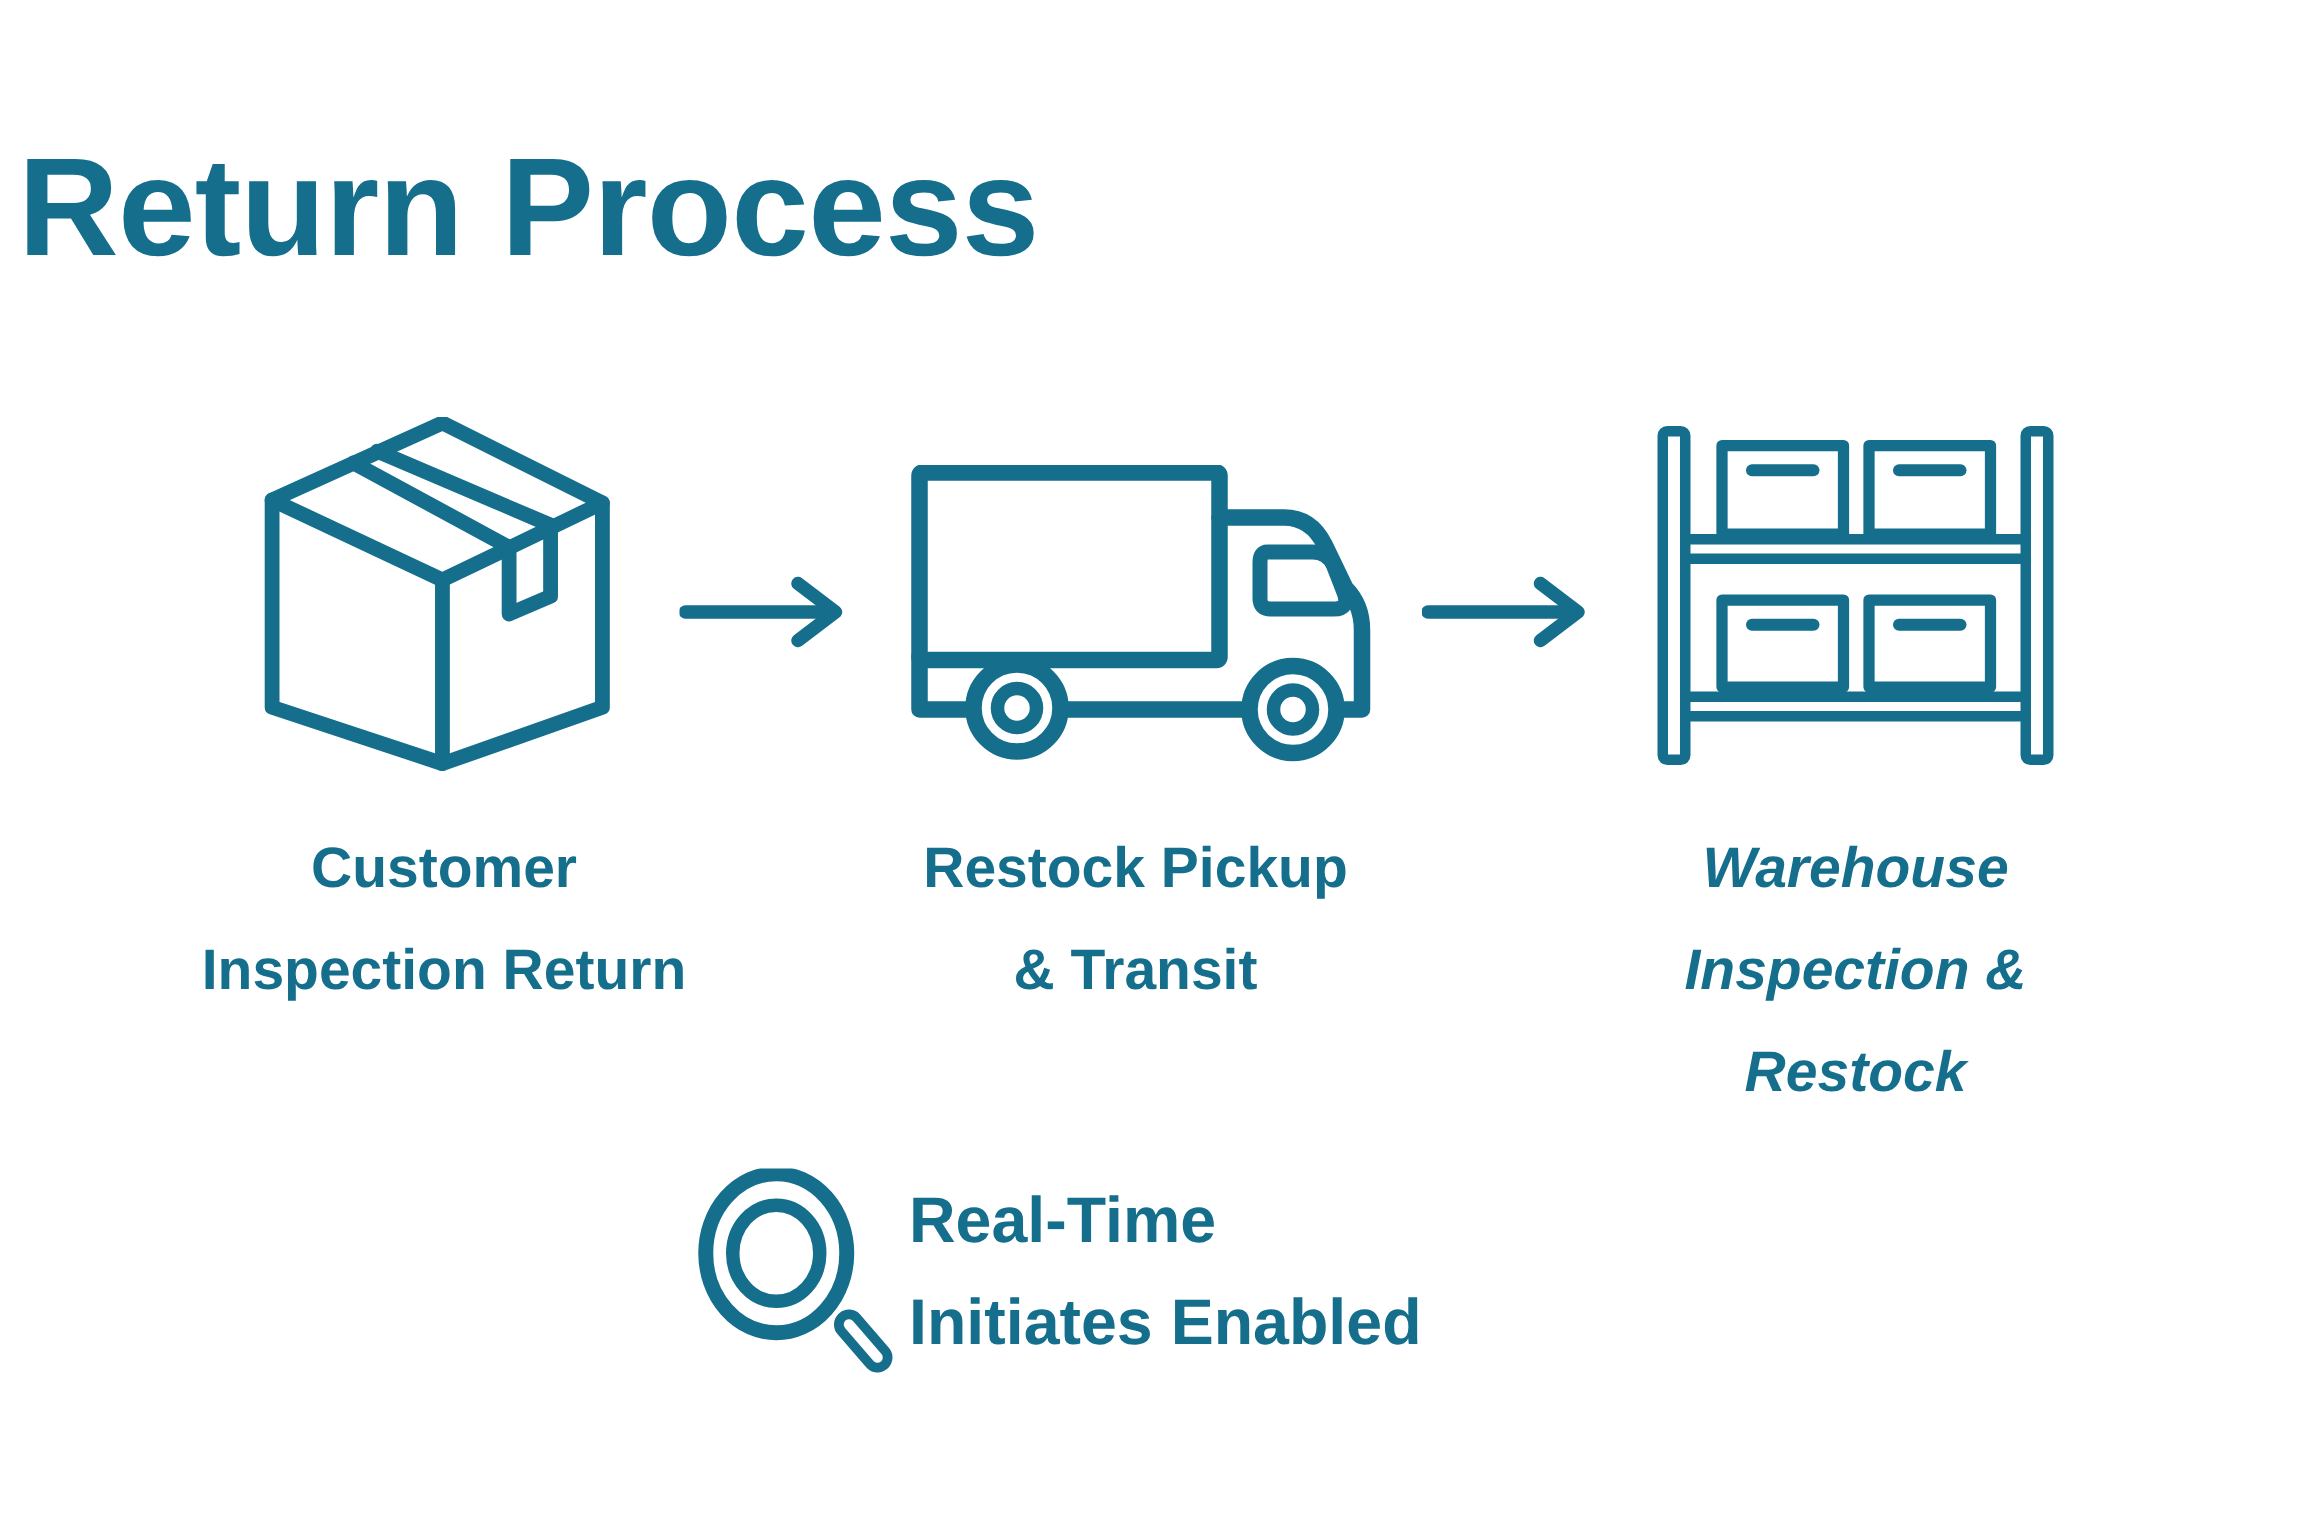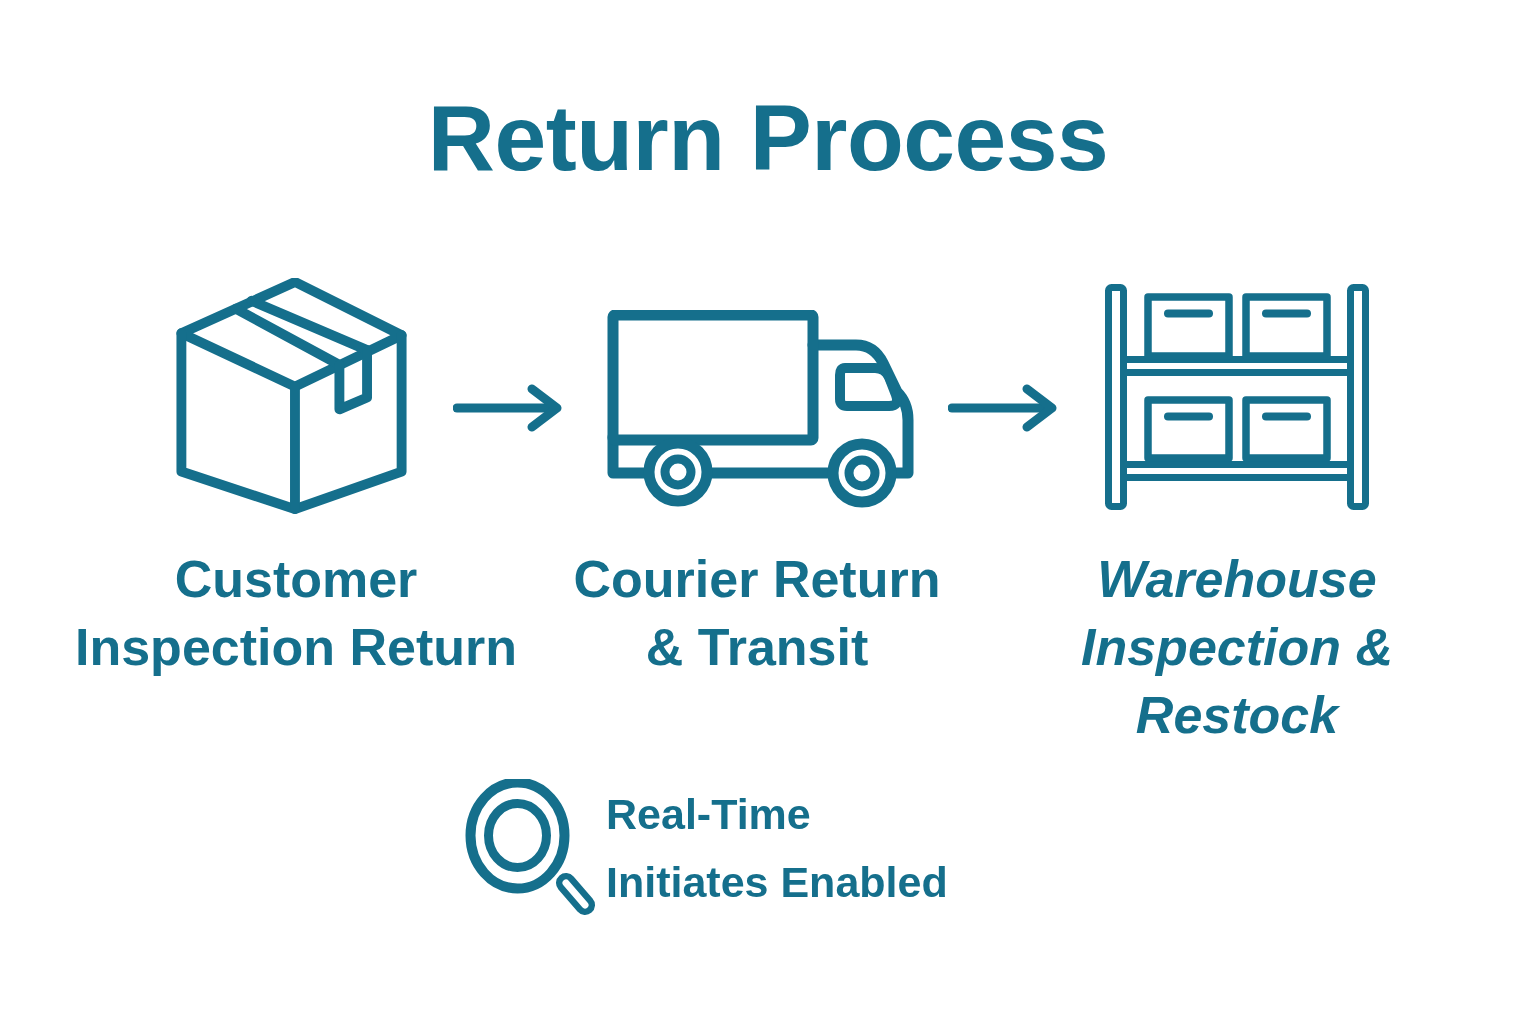--- a/index.html
+++ b/index.html
@@ -9,35 +9,35 @@
     background: var(--bg);
     font-family: "Liberation Sans", "DejaVu Sans", sans-serif;
     font-weight: 700;
     color: var(--accent);
     position: relative;
     overflow: hidden;
   }
   .canvas { position: absolute; inset: 0; }
   .title {
     position: absolute;
-    left: 0; right: 0; top: 88px;
-    text-align: center;
+    left: 12px; right: 0; top: 88px;
+    text-align: left;
     font-size: 93px;
     line-height: 100px;
     letter-spacing: -0.5px;
     color: var(--accent);
   }
   .icon { position: absolute; color: var(--accent); }
   .icon svg { display: block; width: 100%; height: 100%; }
   .step-label {
     position: absolute;
     top: 545px;
     width: 500px;
     text-align: center;
-    font-size: 52px;
+    font-size: 38px;
     line-height: 68px;
     color: var(--accent);
   }
   .step-label-1 { left: 46px; }
   .step-label-2 { left: 507px; }
   .step-label-3 { left: 987px; font-style: italic; }
   .footer-text {
     position: absolute;
     left: 606px; top: 780px;
     font-size: 43px;
@@ -106,21 +106,21 @@
       <rect x="248.5" y="5.5" width="15" height="219" rx="3" fill="#ffffff" stroke-width="7"></rect>
     </svg>
   </div>
 
   <div class="step-label step-label-1">
     <div>Customer</div>
     <div>Inspection Return</div>
   </div>
 
   <div class="step-label step-label-2">
-    <div>Courier Return</div>
+    <div>Restock Pickup</div>
     <div>&amp; Transit</div>
   </div>
 
   <div class="step-label step-label-3">
     <div>Warehouse</div>
     <div>Inspection &amp;</div>
     <div>Restock</div>
   </div>
 
   <div class="icon" style="left:463px; top:779px; width:135px; height:140px;">

